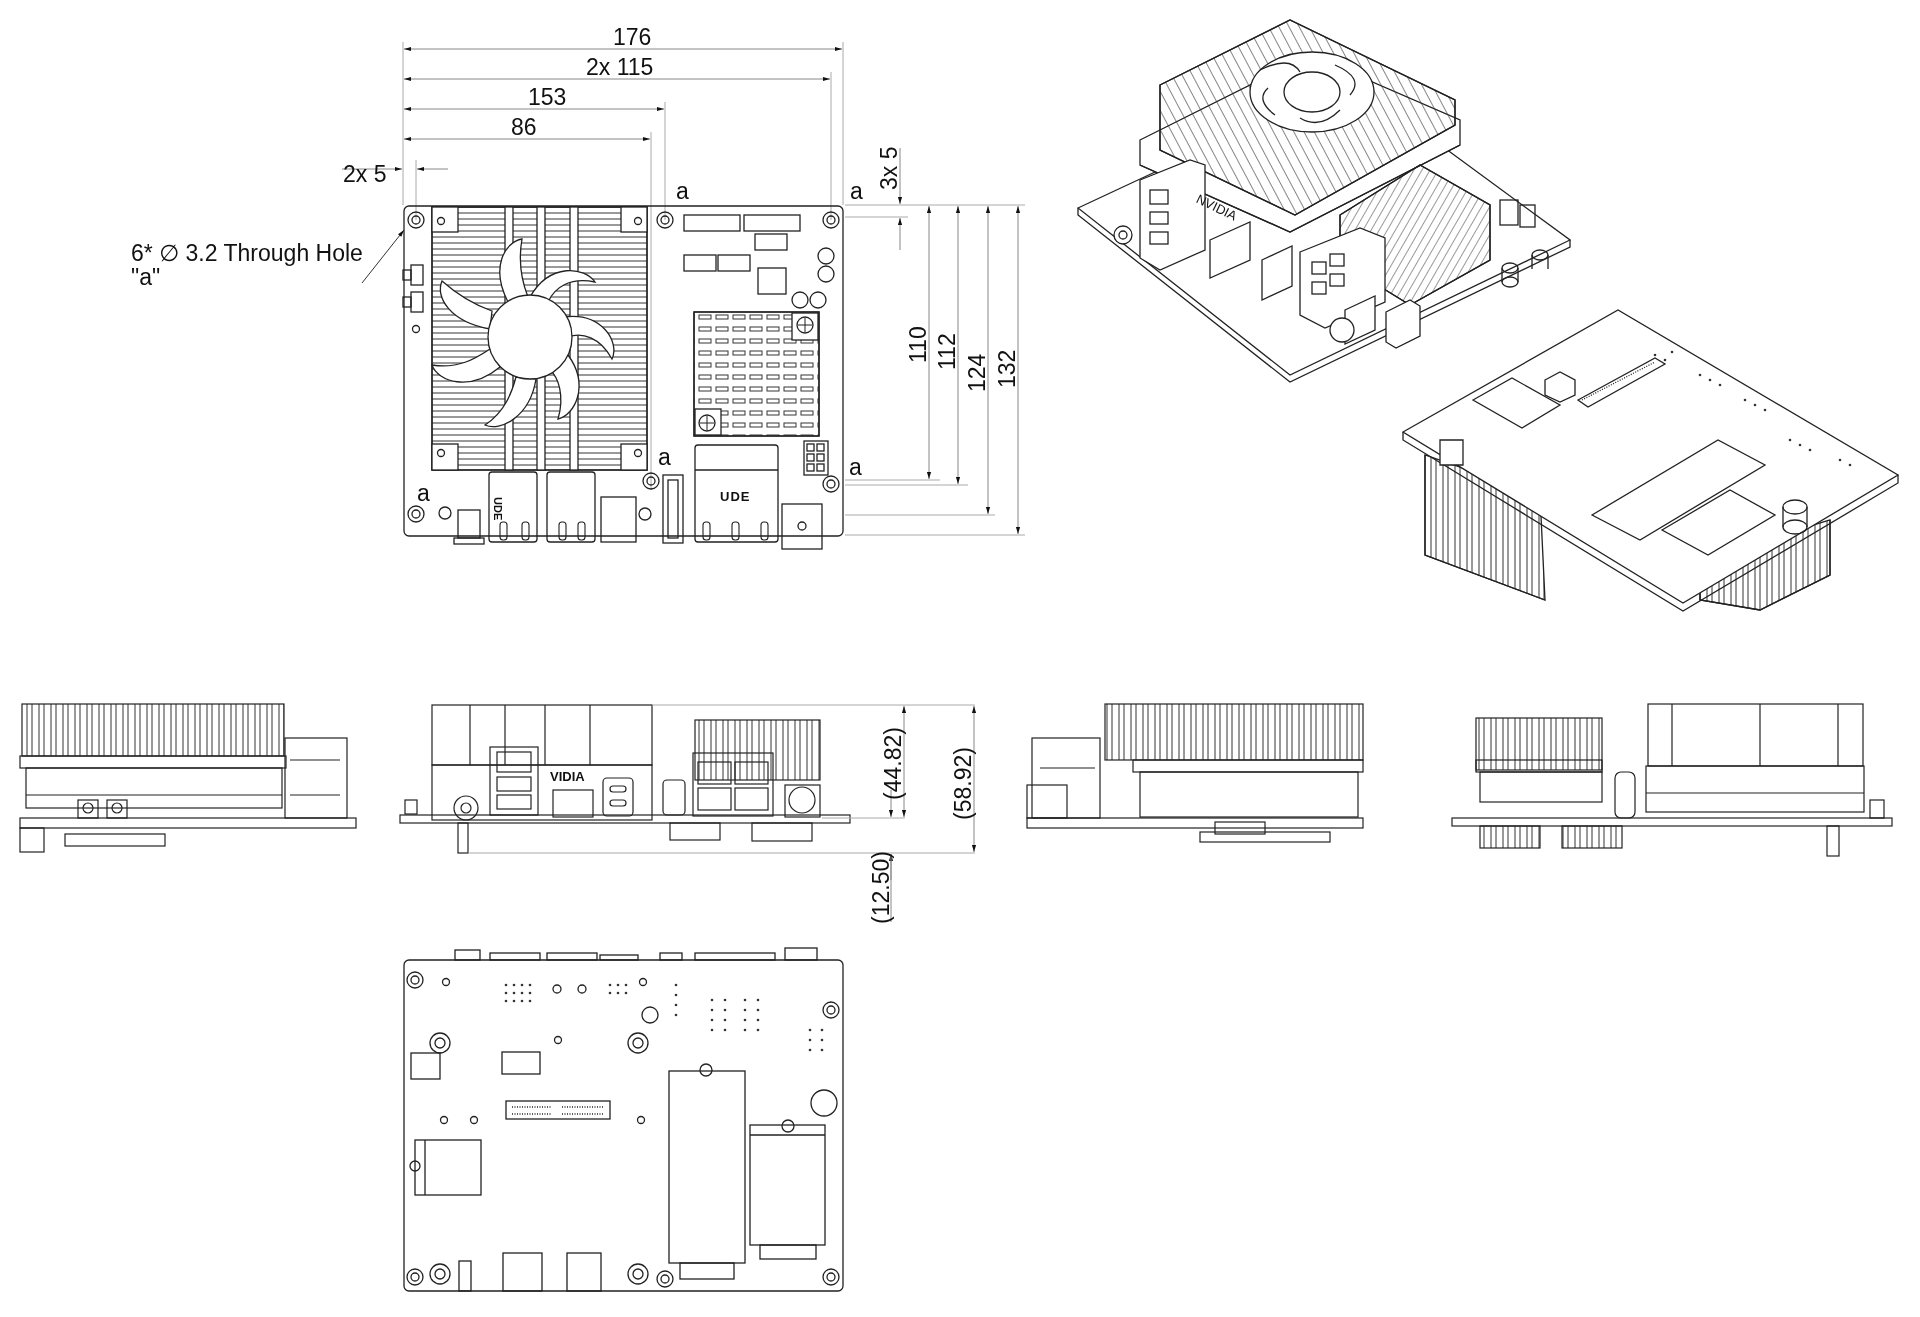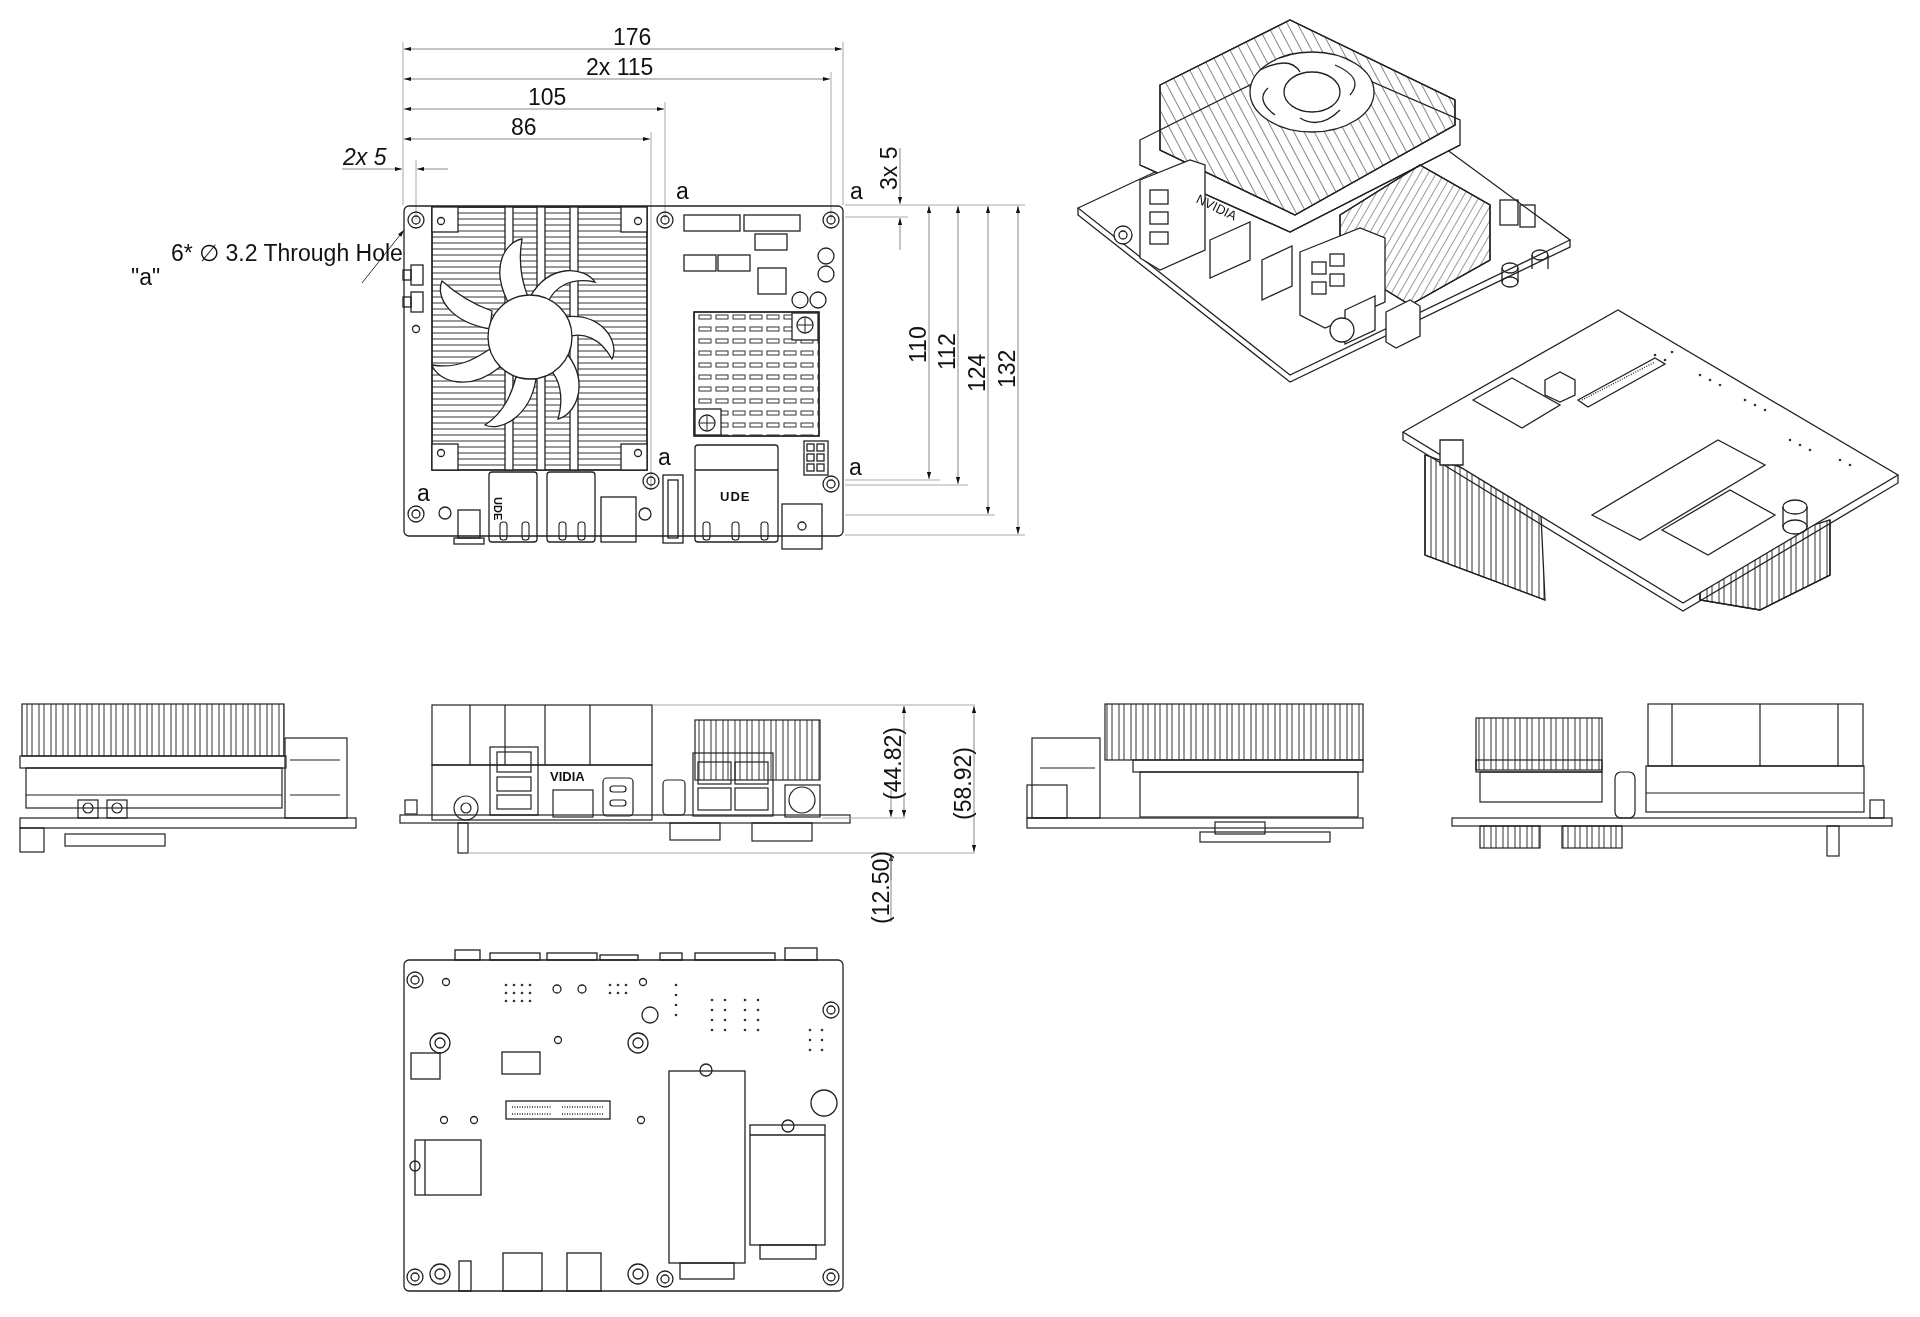--- a/index.html
+++ b/index.html
@@ -454,31 +454,31 @@
       <circle cx="676" cy="985" r="1.3"></circle>
         <circle cx="676" cy="995" r="1.3"></circle>
         <circle cx="676" cy="1005" r="1.3"></circle>
         <circle cx="676" cy="1015" r="1.3"></circle>
     </g>
   </g>
 </svg>
 
 <span class="lbl" style="left:613px;top:26px;">176</span>
 <span class="lbl" style="left:586px;top:56px;">2x 115</span>
-<span class="lbl" style="left:528px;top:86px;">105</span>
+<span class="lbl" style="left:528px;top:86px;">153</span>
 <span class="lbl" style="left:511px;top:116px;">86</span>
-<span class="lbl" style="left:343px;top:146px;font-style:italic;">2x 5</span>
+<span class="lbl" style="left:343px;top:163px;">2x 5</span>
 
 <span class="vlbl" style="left:878px;top:190px;">3x 5</span>
 <span class="vlbl" style="left:907px;top:363px;">110</span>
 <span class="vlbl" style="left:936px;top:370px;">112</span>
 <span class="vlbl" style="left:966px;top:392px;">124</span>
 <span class="vlbl" style="left:996px;top:388px;">132</span>
 
-<span class="lbl" style="left:131px;top:242px;margin-left:40px;">6* ∅ 3.2 Through Hole</span>
+<span class="lbl" style="left:131px;top:242px;">6* ∅ 3.2 Through Hole</span>
 <span class="lbl" style="left:131px;top:266px;">"a"</span>
 
 <span class="a" style="left:676px;top:180px;">a</span>
 <span class="a" style="left:850px;top:180px;">a</span>
 <span class="a" style="left:417px;top:482px;">a</span>
 <span class="a" style="left:658px;top:446px;">a</span>
 <span class="a" style="left:849px;top:456px;">a</span>
 
 <span class="lbl" style="left:720px;top:490px;font-size:13px;font-weight:bold;letter-spacing:1px;">UDE</span>
 <span class="lbl" style="left:503px;top:497px;font-size:11px;font-weight:bold;transform:rotate(90deg);transform-origin:0 0;">UDE</span>

